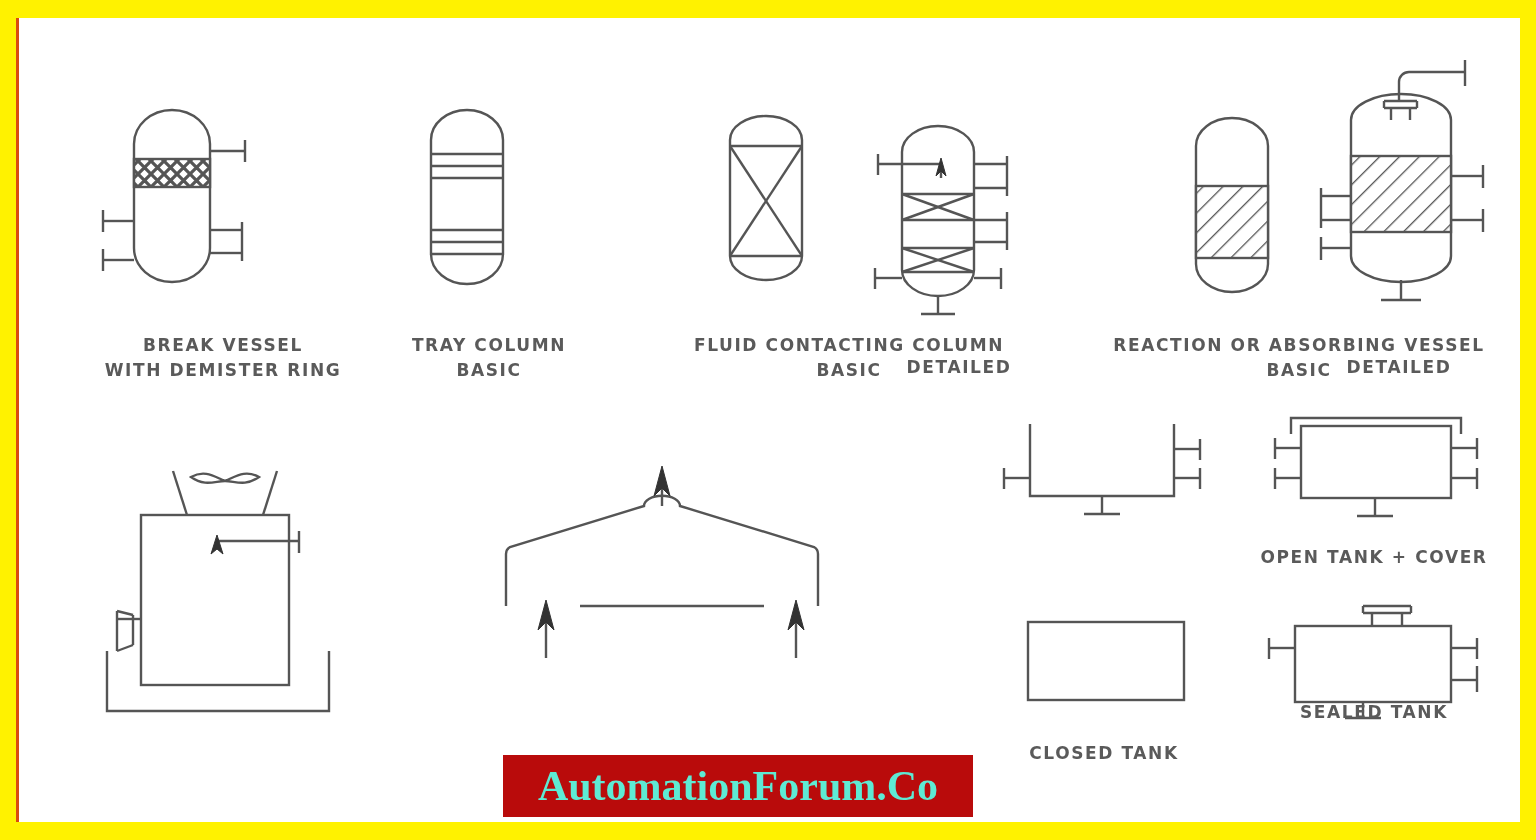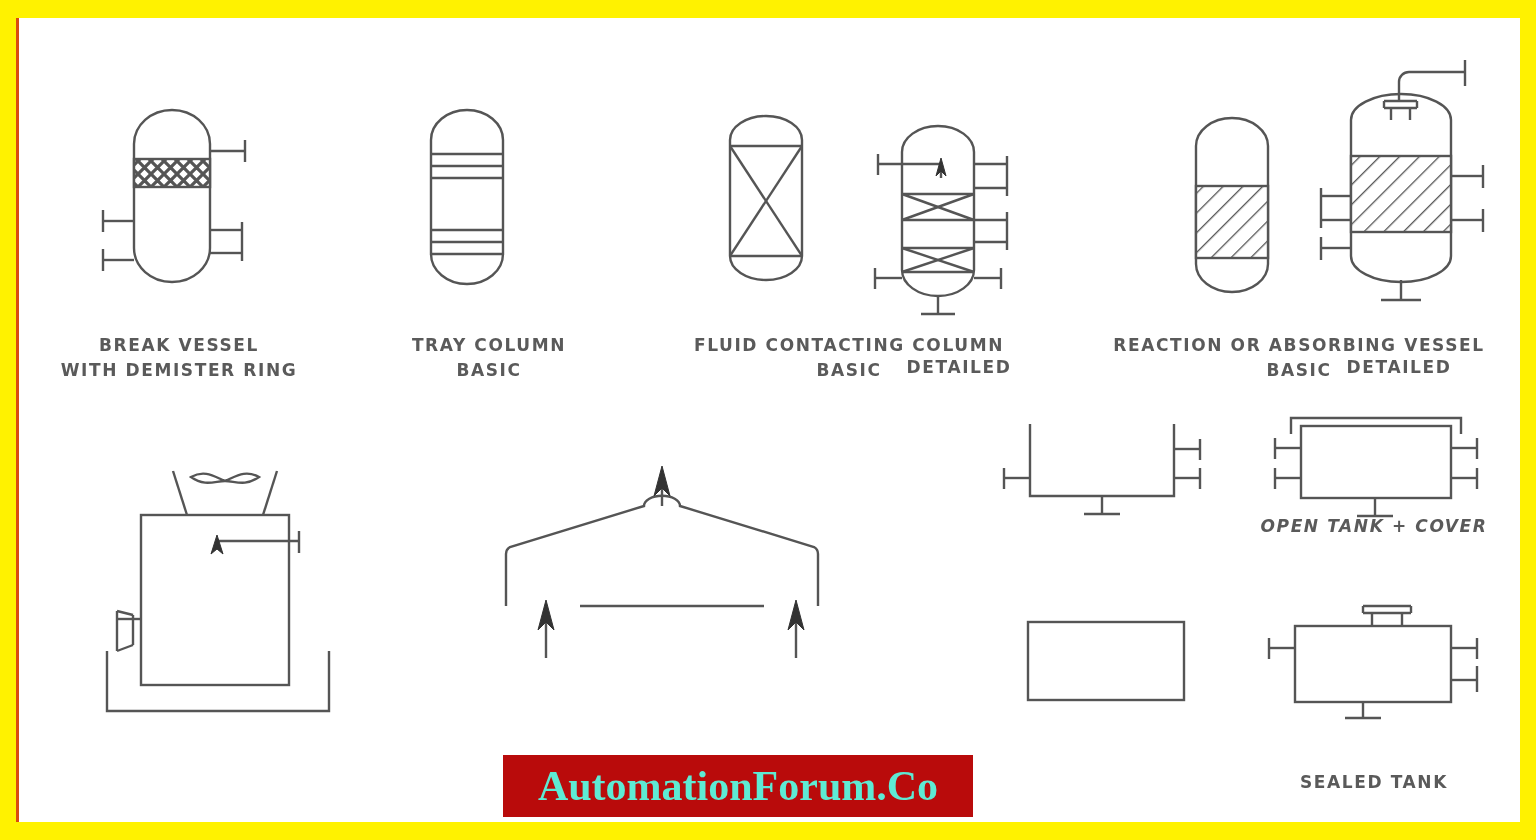--- a/index.html
+++ b/index.html
@@ -95,21 +95,21 @@
 
           <line x1="35" y1="164" x2="4" y2="164"></line>
           <line x1="4" y1="153" x2="4" y2="175"></line>
 
           <line x1="111" y1="134" x2="143" y2="134"></line>
           <line x1="111" y1="157" x2="143" y2="157"></line>
           <line x1="143" y1="126" x2="143" y2="165"></line>
         </g>
       </svg>
     </div>
-    <div class="cap" style="left:0px; top:315px; width:320px;">BREAK VESSEL
+    <div class="cap" style="left:0px; top:315px; width:320px;padding-left:44px;">BREAK VESSEL
 WITH DEMISTER RING</div>
 
     <div class="sym" style="left:390px; top:78px;">
       <svg width="160" height="210" viewBox="0 0 160 210">
         <g fill="none" stroke="#555" stroke-width="2.4">
           <path d="M22,44 A36,30 0 0 1 94,44 L94,158 A36,30 0 0 1 22,158 Z"></path>
         </g>
         <g stroke="#555" stroke-width="2.4">
           <line x1="22" y1="58" x2="94" y2="58"></line>
           <line x1="22" y1="70" x2="94" y2="70"></line>
@@ -347,29 +347,30 @@
           <line x1="208" y1="38" x2="208" y2="59"></line>
 
           <line x1="182" y1="78" x2="208" y2="78"></line>
           <line x1="208" y1="68" x2="208" y2="89"></line>
 
           <line x1="106" y1="98" x2="106" y2="116"></line>
           <line x1="88" y1="116" x2="124" y2="116"></line>
         </g>
       </svg>
     </div>
-    <div class="cap" style="left:1215px; top:496px; width:280px;font-style:italic;">OPEN TANK + COVER</div>
+    <div class="cap" style="left:1215px; top:527px; width:280px;">OPEN TANK + COVER</div>
 
     <div class="sym" style="left:995px; top:590px;">
       <svg width="200" height="110" viewBox="0 0 200 110">
         <g fill="none" stroke="#555" stroke-width="2.4">
           <rect x="14" y="14" width="156" height="78"></rect>
         </g>
       </svg>
     </div>
+    <div class="cap" style="left:955px; top:723px; width:260px;">CLOSED TANK</div>
 
     <div class="sym" style="left:1250px; top:578px;">
       <svg width="230" height="130" viewBox="0 0 230 130">
         <g fill="none" stroke="#555" stroke-width="2.4">
           <line x1="94" y1="10" x2="142" y2="10"></line>
           <line x1="94" y1="17" x2="142" y2="17"></line>
           <line x1="94" y1="10" x2="94" y2="17"></line>
           <line x1="142" y1="10" x2="142" y2="17"></line>
           <line x1="103" y1="17" x2="103" y2="30"></line>
           <line x1="133" y1="17" x2="133" y2="30"></line>
@@ -386,20 +387,20 @@
           <line x1="208" y1="42" x2="208" y2="63"></line>
 
           <line x1="182" y1="84" x2="208" y2="84"></line>
           <line x1="208" y1="70" x2="208" y2="96"></line>
 
           <line x1="94" y1="106" x2="94" y2="122"></line>
           <line x1="76" y1="122" x2="112" y2="122"></line>
         </g>
       </svg>
     </div>
-    <div class="cap" style="left:1225px; top:752px; width:260px;">SEALED TANK</div>
+    <div class="cap" style="left:1225px; top:682px; width:260px;">SEALED TANK</div>
 
     <div id="watermark">
       <span>AutomationForum.Co</span>
     </div>
 
   </div>
 </div>
 
 </body></html>

